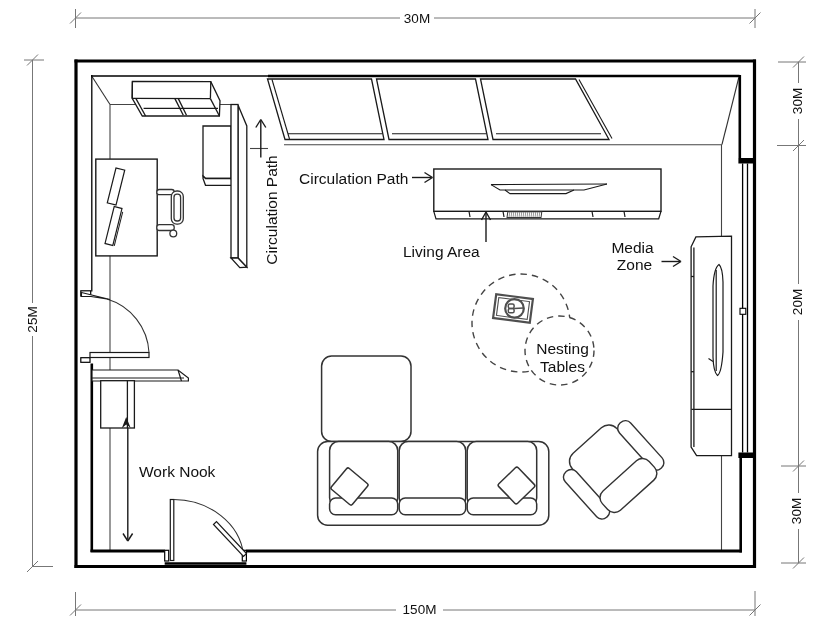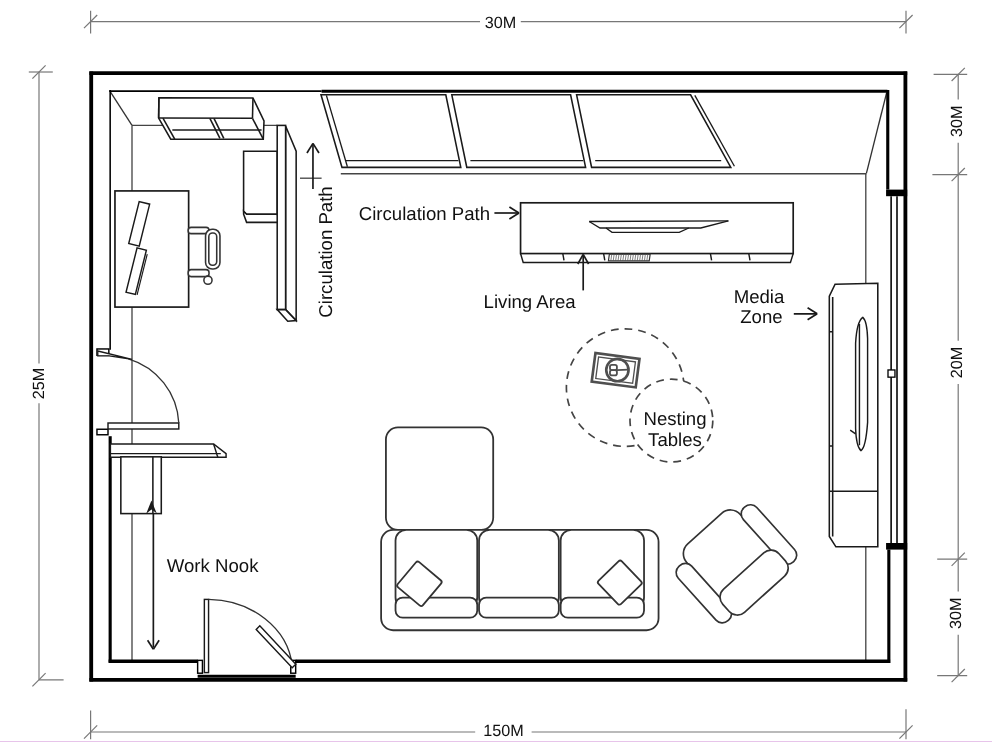--- a/index.html
+++ b/index.html
@@ -1,16 +1,16 @@
 <!DOCTYPE html>
 <html><head>
 <meta charset="utf-8">
 <style>
   html,body{margin:0;padding:0;background:#ffffff;}
-  .wrap{width:827px;height:618px;position:relative;overflow:hidden;background:#a21caf;}
+  .wrap{width:827px;height:618px;position:relative;overflow:hidden;background:#ec4899;}
   svg text{font-family:"Liberation Sans",sans-serif;fill:#111;}
 </style>
 </head>
 <body>
 <div class="wrap">
 <svg width="827" height="618" viewBox="0 0 827 618">
 <rect x="0" y="0" width="827" height="618" fill="#ffffff"></rect>
 
 <g stroke="#777" stroke-width="1" fill="none">
   <line x1="75.5" y1="9" x2="75.5" y2="28"></line>

